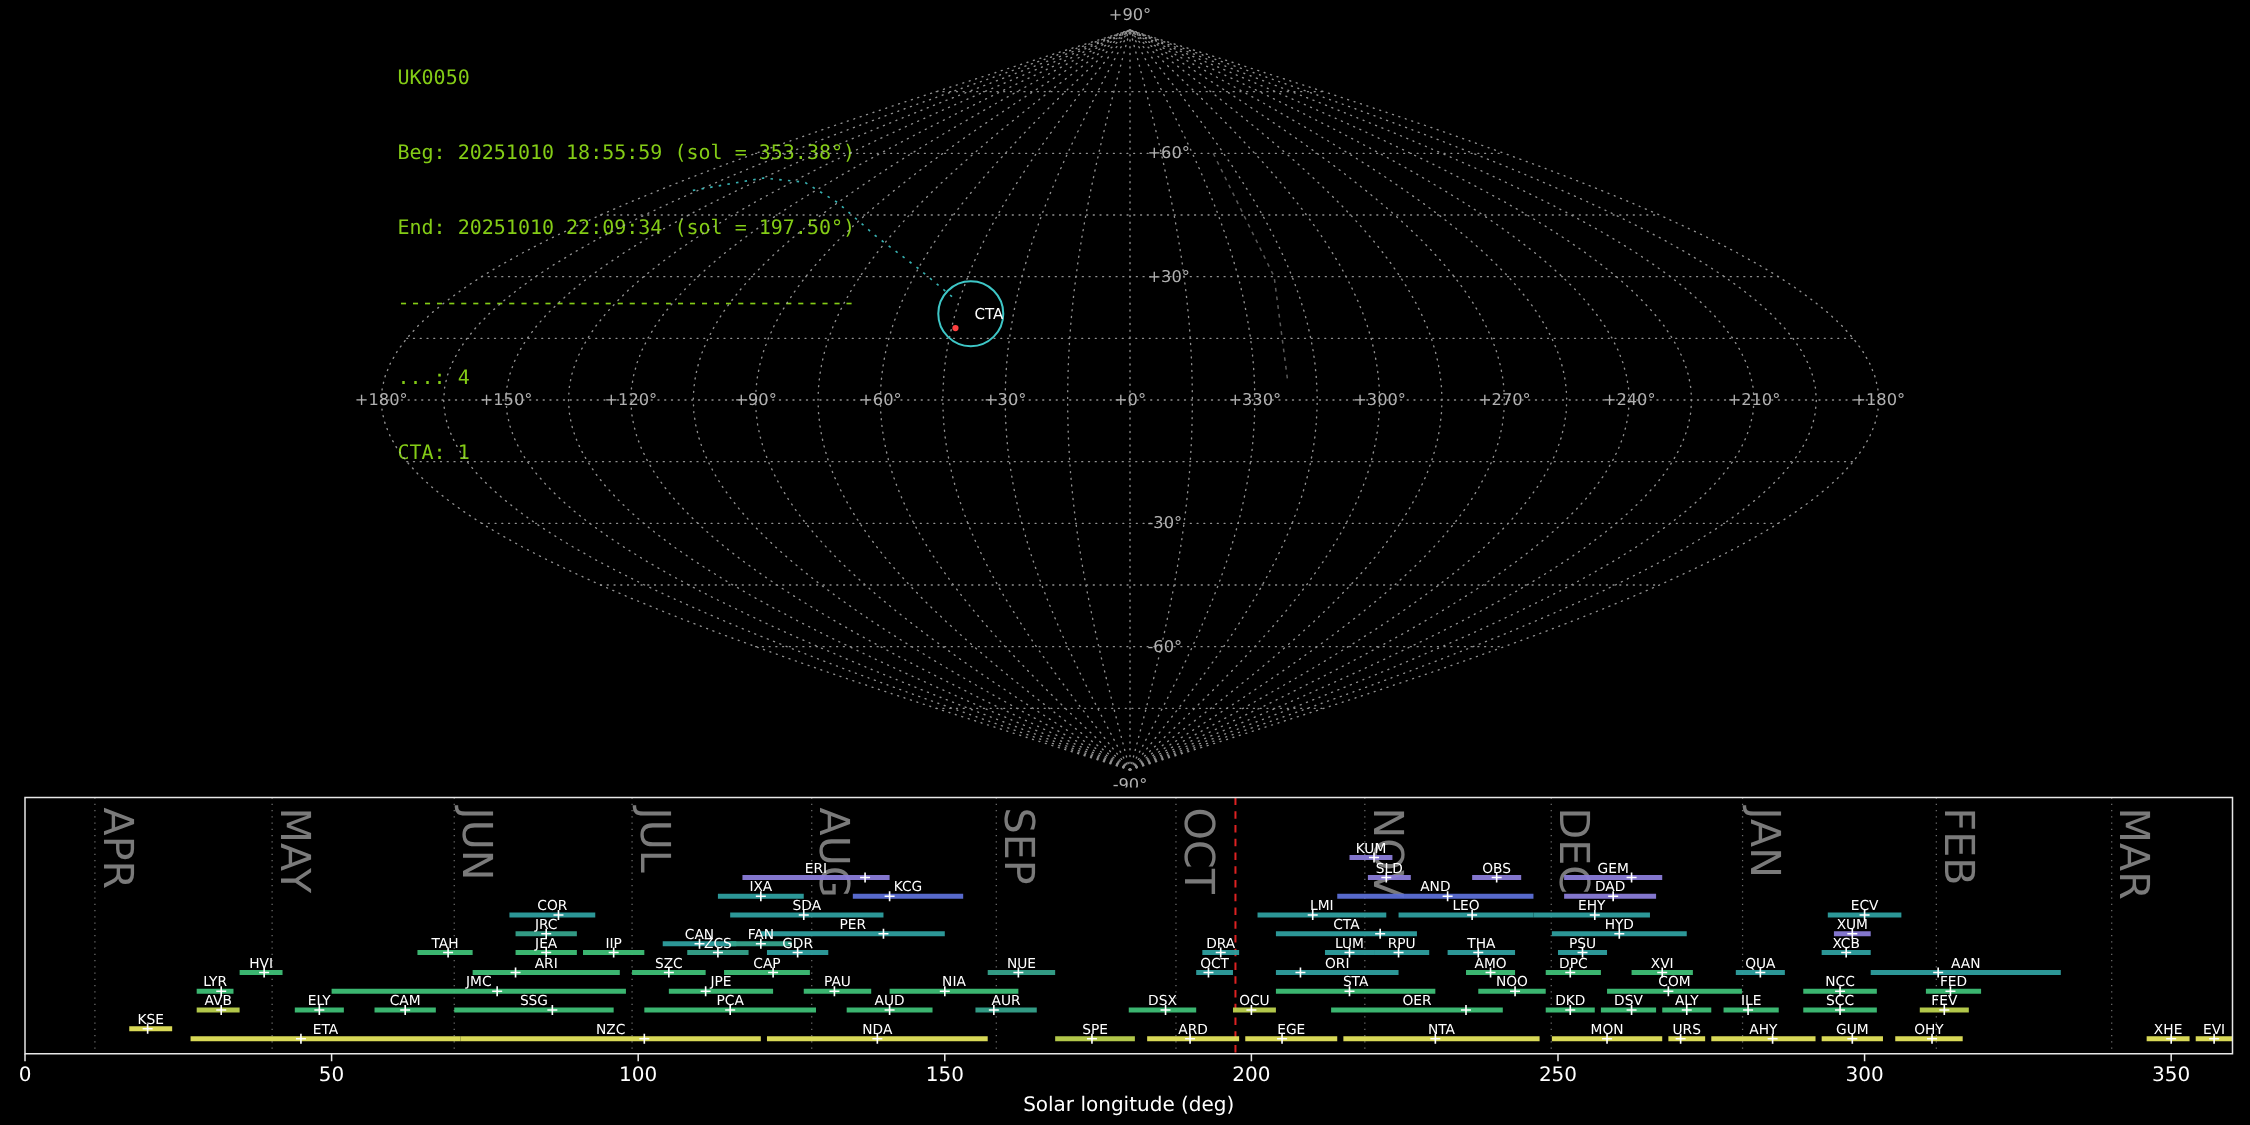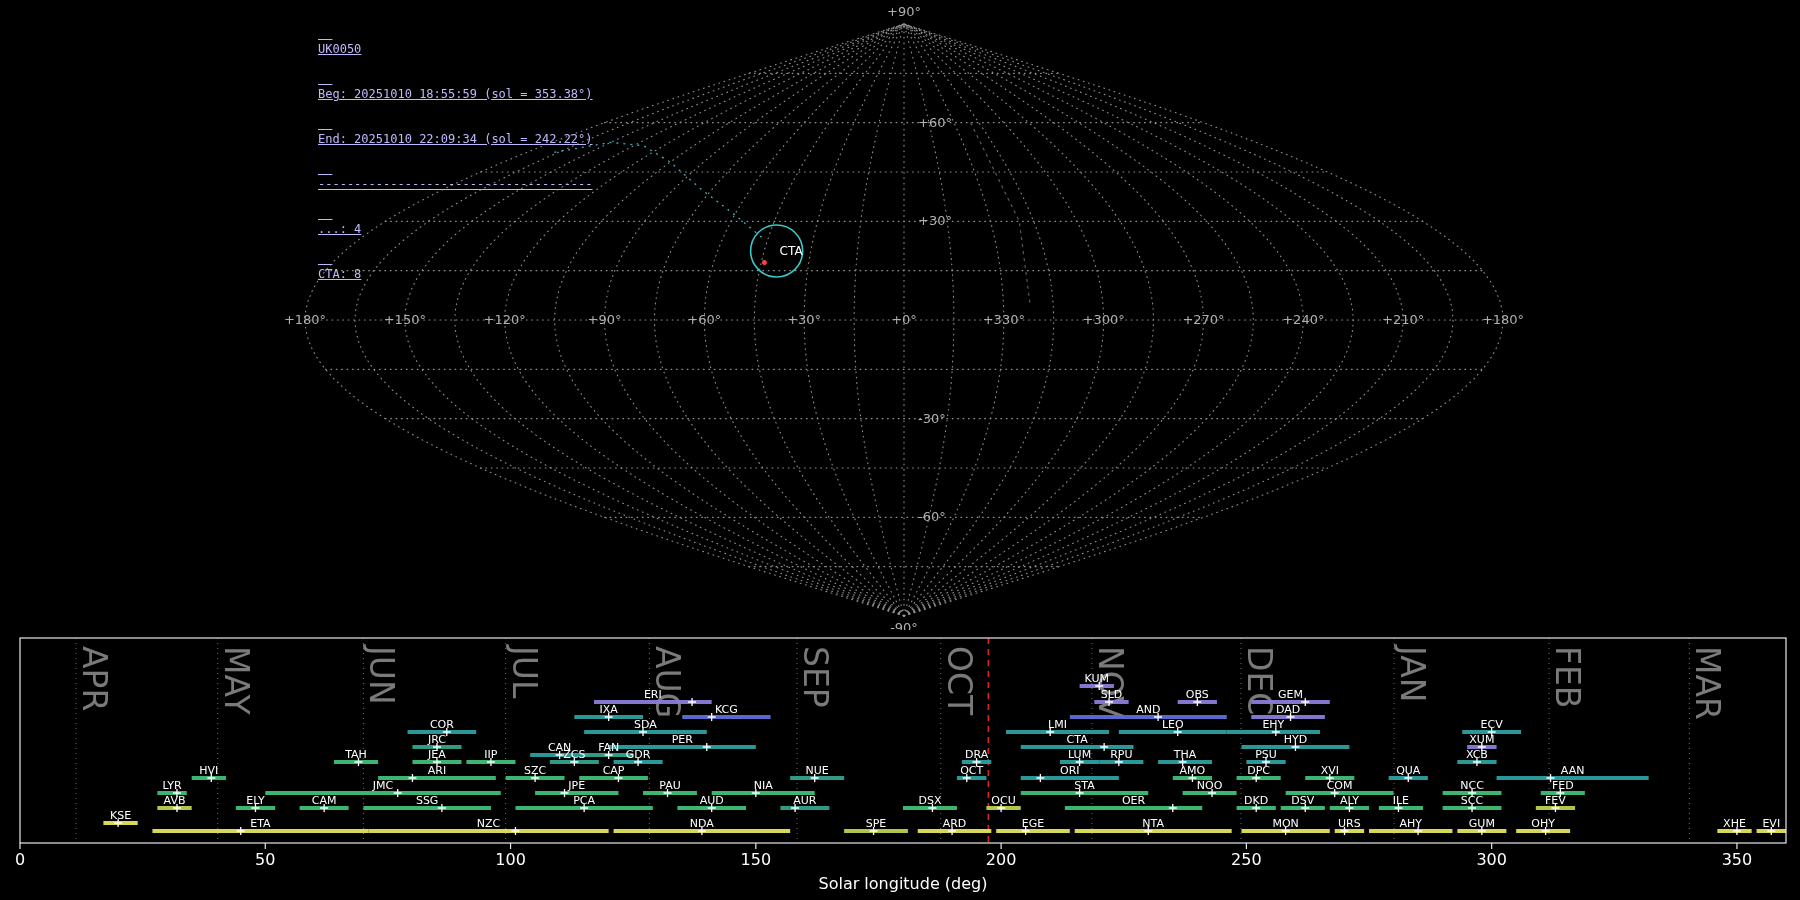--- a/index.html
+++ b/index.html
@@ -1,35 +1,35 @@
 <!DOCTYPE html>
 <html><head>
 <meta charset="utf-8">
 <style>
   html,body{margin:0;padding:0;background:#000;}
   body{width:1800px;height:900px;position:relative;overflow:hidden;
        font-family:"DejaVu Sans",sans-serif;}
-  .info{position:absolute;left:318px;top:12px;color:#c4b5fd;
-        font-family:"DejaVu Sans Mono",monospace;font-size:12px;
-        line-height:1.25;white-space:pre;text-decoration:underline;}
+  .info{position:absolute;left:318px;top:12px;color:#84cc16;
+        font-family:"DejaVu Sans Mono",monospace;font-size:16px;
+        line-height:1.25;white-space:pre;}
   svg{position:absolute;left:0;}
   #skymap{top:0;}
   #activity{top:630px;}
   text{font-family:"DejaVu Sans",sans-serif;}
 </style>
 </head>
 <body>
 
 <div class="info">
   <div>UK0050</div>
   <div>Beg: 20251010 18:55:59 (sol = 353.38°)</div>
-  <div>End: 20251010 22:09:34 (sol = 242.22°)</div>
+  <div>End: 20251010 22:09:34 (sol = 197.50°)</div>
   <div>--------------------------------------</div>
   <div>...: 4</div>
-  <div>CTA: 8</div>
+  <div>CTA: 1</div>
 </div>
 
 <svg id="skymap" width="1800" height="630">
     <g stroke="#b5b5b5" stroke-width="1.1" stroke-dasharray="0.8 4.6" stroke-linecap="round" fill="none" opacity="0.8">
       <line x1="748.9673919835901" y1="566.6666666666667" x2="1059.03260801641" y2="566.6666666666667"></line>
       <line x1="604.5" y1="517.3333333333333" x2="1203.5" y2="517.3333333333333"></line>
       <line x1="480.443038069258" y1="468" x2="1327.556961930742" y2="468"></line>
       <line x1="385.2507831331212" y1="418.66666666666663" x2="1422.7492168668787" y2="418.66666666666663"></line>
       <line x1="325.410430052848" y1="369.3333333333333" x2="1482.589569947152" y2="369.3333333333333"></line>
       <line x1="305" y1="320" x2="1503" y2="320"></line>

